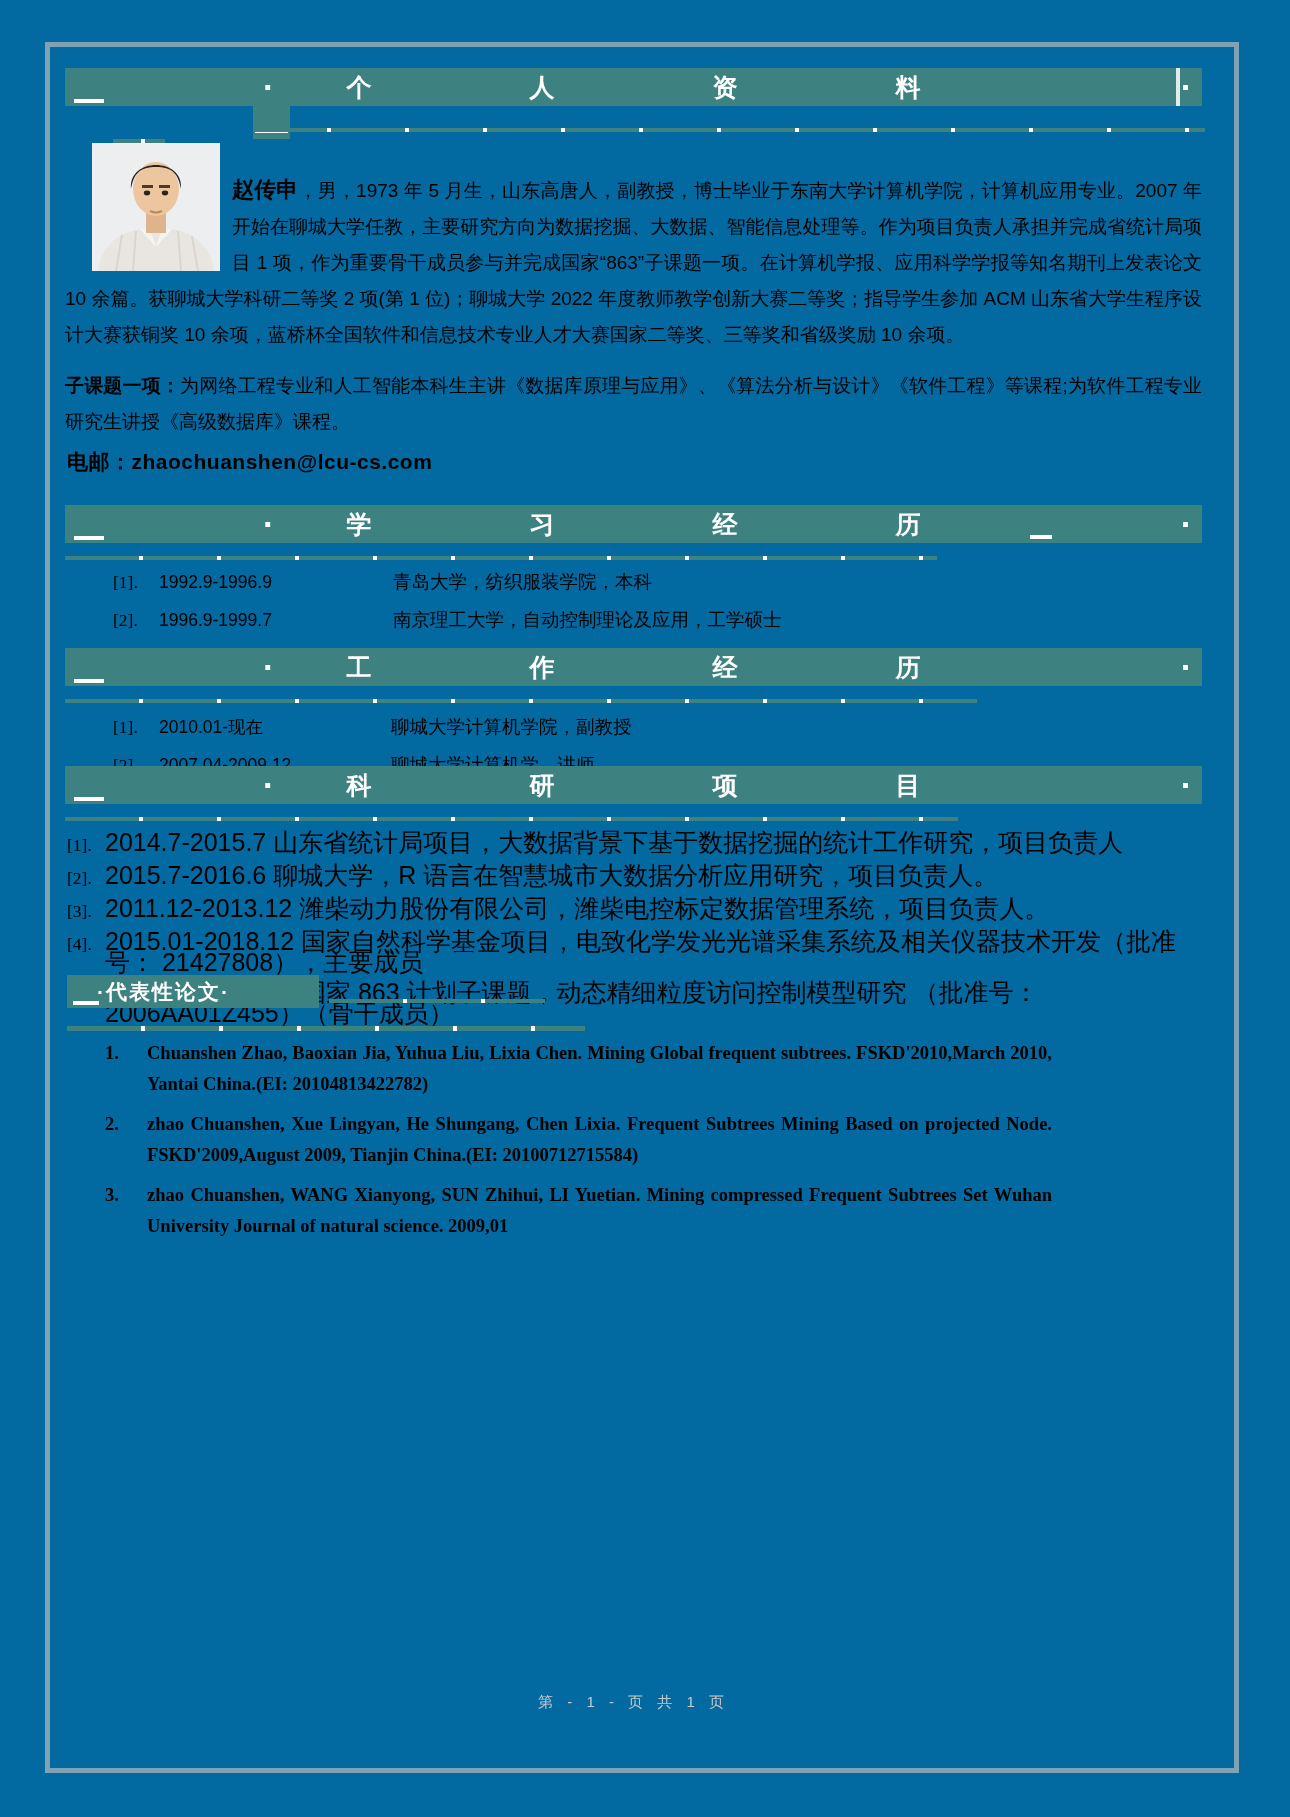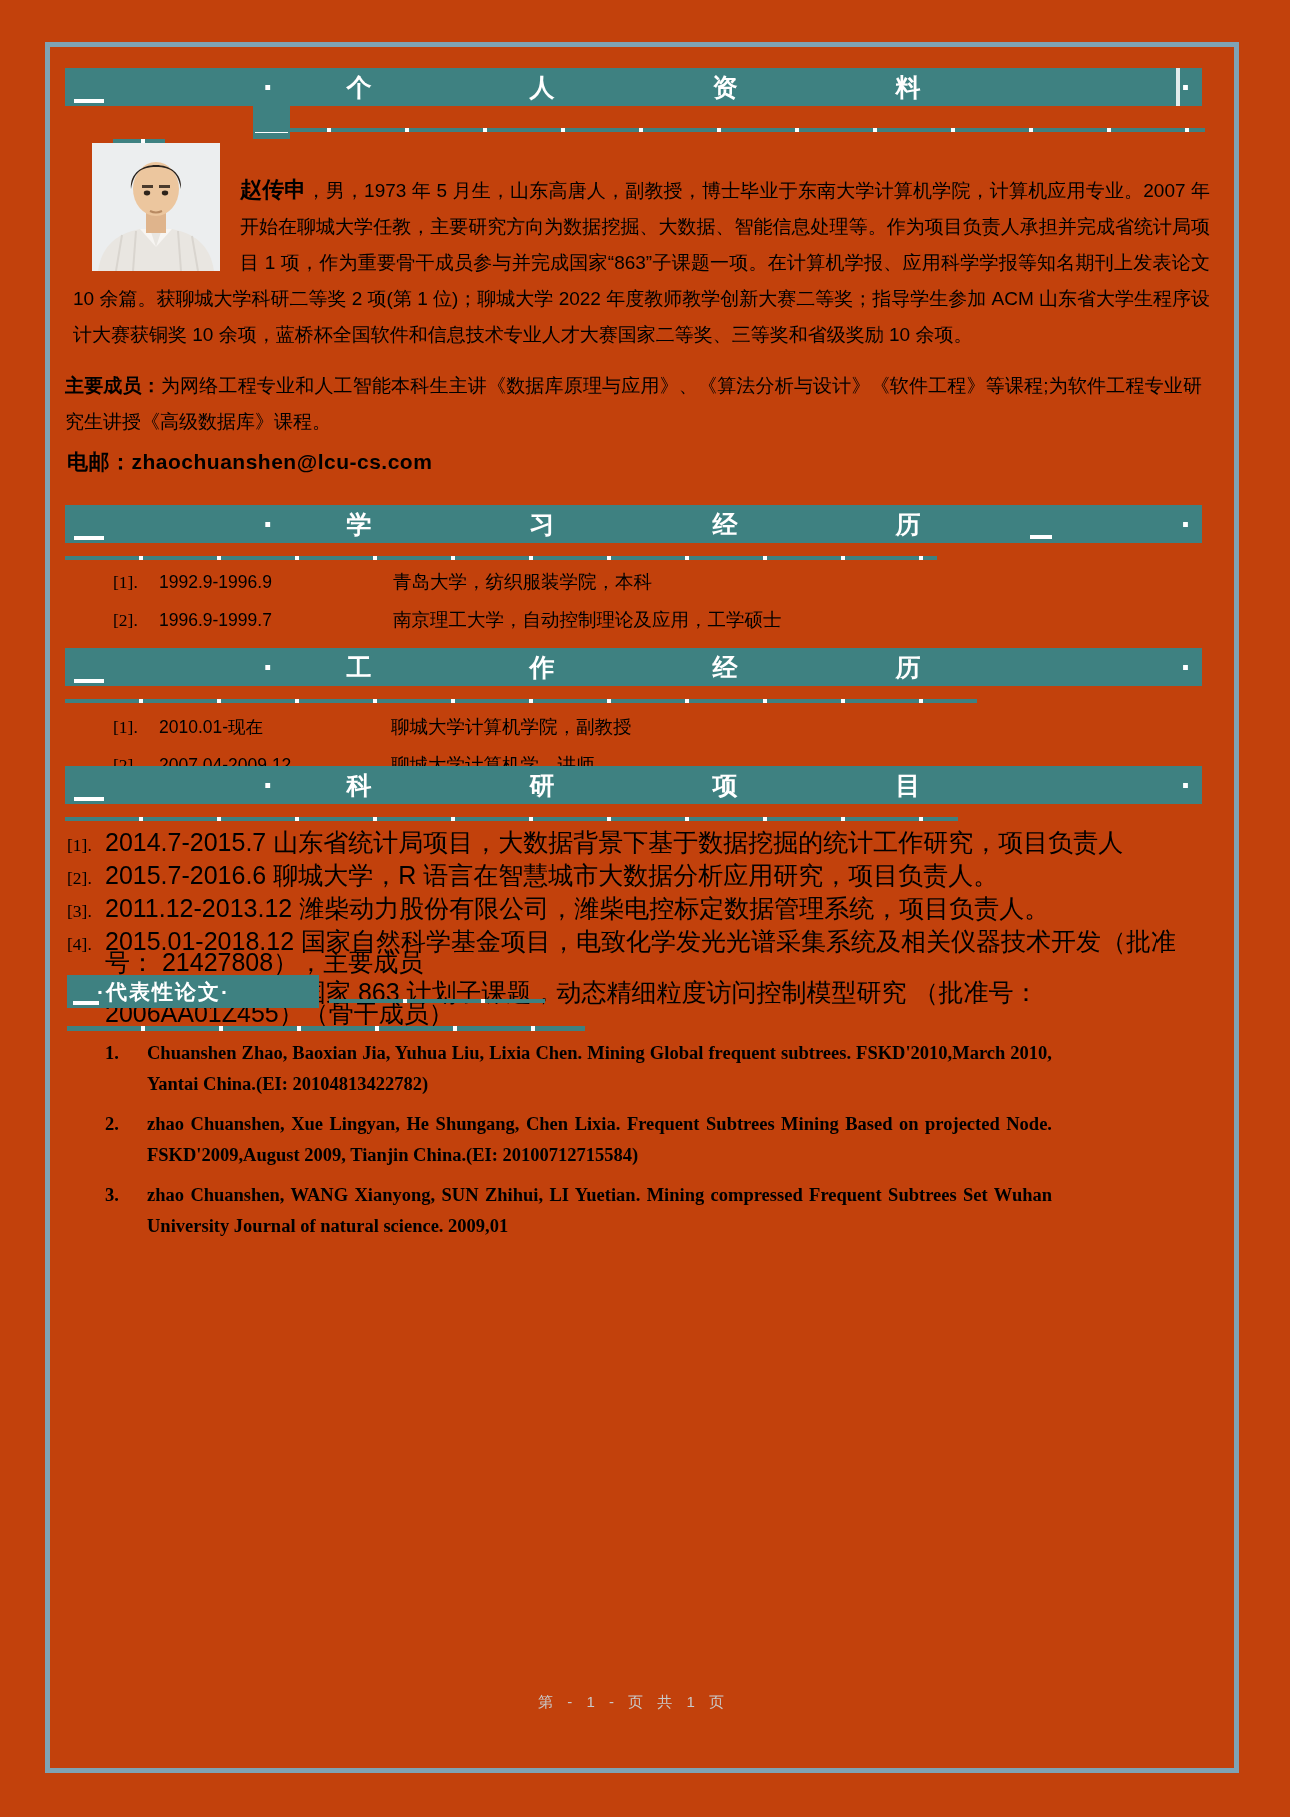--- a/index.html
+++ b/index.html
@@ -4,21 +4,21 @@
 <style>
   :root{
     --teal:#3E8181;
     --frame:#7FA3B4;
   }
   *{margin:0;padding:0;box-sizing:border-box;}
   html,body{background:#fff;}
   .page{
     position:relative;
     width:1290px;height:1817px;
-    background:#c2410c;
+    background:#0369a1;
     font-family:"Liberation Sans",sans-serif;
     color:#000;
     overflow:hidden;
   }
   .frame{
     position:absolute;left:45px;top:42px;
     width:1194px;height:1731px;
     border:5px solid var(--frame);
   }
   .content{position:absolute;left:65px;top:0;width:1137px;height:1817px;}
@@ -61,21 +61,21 @@
   }
   .deco-teal-dash{position:absolute;top:139px;left:48px;width:52px;height:4px;
     background:linear-gradient(90deg,var(--teal) 0 28px,#fff 28px 32px,var(--teal) 32px 52px);}
 
   
   .photo{
     position:absolute;left:27px;top:143px;width:128px;height:128px;
     overflow:hidden;
   }
   .bio{
-    position:absolute;top:172px;left:8px;width:1137px;
+    position:absolute;top:172px;left:0;width:1137px;
     font-size:19px;line-height:36px;text-align:justify;
   }
   .bio-float{float:left;width:167px;height:102px;}
   .bio-name{font-weight:bold;font-size:22px;}
   .courses{
     position:absolute;top:368px;left:0;width:1137px;
     font-size:19px;line-height:36px;text-align:justify;
   }
   .courses .lbl{font-weight:bold;}
   .email-line{
@@ -160,21 +160,21 @@
         <ellipse cx="73" cy="50" rx="3.2" ry="2.4" fill="#2e241b"></ellipse>
         <path d="M58 68 Q64 71 70 68" stroke="#b88a62" stroke-width="2" fill="none"></path>
       </svg>
     </div>
 
     <div class="bio">
       <span class="bio-float"></span><span class="bio-name">赵传申</span><span>，男，1973 年 5 月生，山东高唐人，副教授，博士毕业于东南大学计算机学院，计算机应用专业。2007 年开始在聊城大学任教，主要研究方向为数据挖掘、大数据、智能信息处理等。作为项目负责人承担并完成省统计局项目 1 项，作为重要骨干成员参与并完成国家“863”子课题一项。在计算机学报、应用科学学报等知名期刊上发表论文 10 余篇。获聊城大学科研二等奖 2 项(第 1 位)；聊城大学 2022 年度教师教学创新大赛二等奖；指导学生参加 ACM 山东省大学生程序设计大赛获铜奖 10 余项，蓝桥杯全国软件和信息技术专业人才大赛国家二等奖、三等奖和省级奖励 10 余项。</span>
     </div>
 
     <div class="courses">
-      <span class="lbl">主要成员：</span><span>为网络工程专业和人工智能本科生主讲《数据库原理与应用》、《算法分析与设计》《软件工程》等课程;为软件工程专业研究生讲授《高级数据库》课程。</span>
+      <span class="lbl">子课题一项：</span><span>为网络工程专业和人工智能本科生主讲《数据库原理与应用》、《算法分析与设计》《软件工程》等课程;为软件工程专业研究生讲授《高级数据库》课程。</span>
     </div>
 
     <div class="email-line">
       <span>电邮：</span><span>zhaochuanshen@lcu-cs.com</span>
     </div>
 
     <div class="banner" style="top:505px">
       <span class="dash-white"></span>
       <span class="banner-dot dot-left">·</span>
       <span class="banner-title">学习经历</span>

